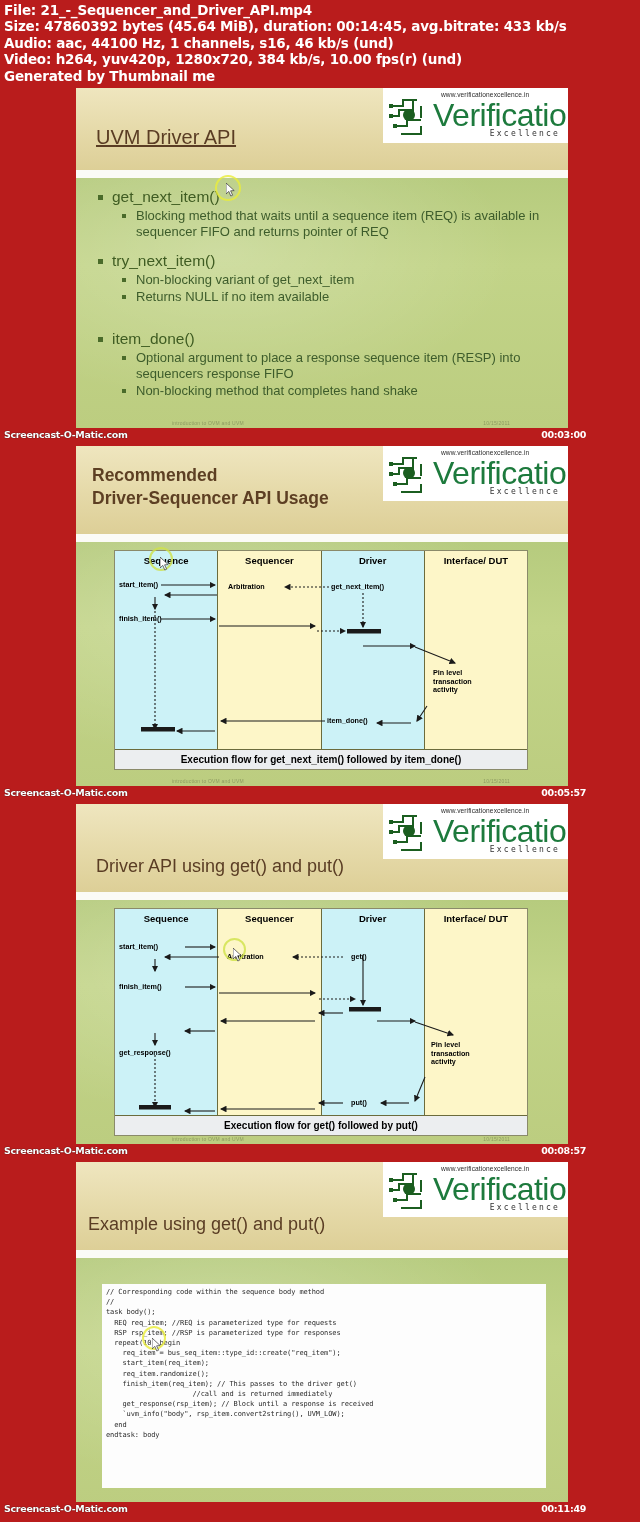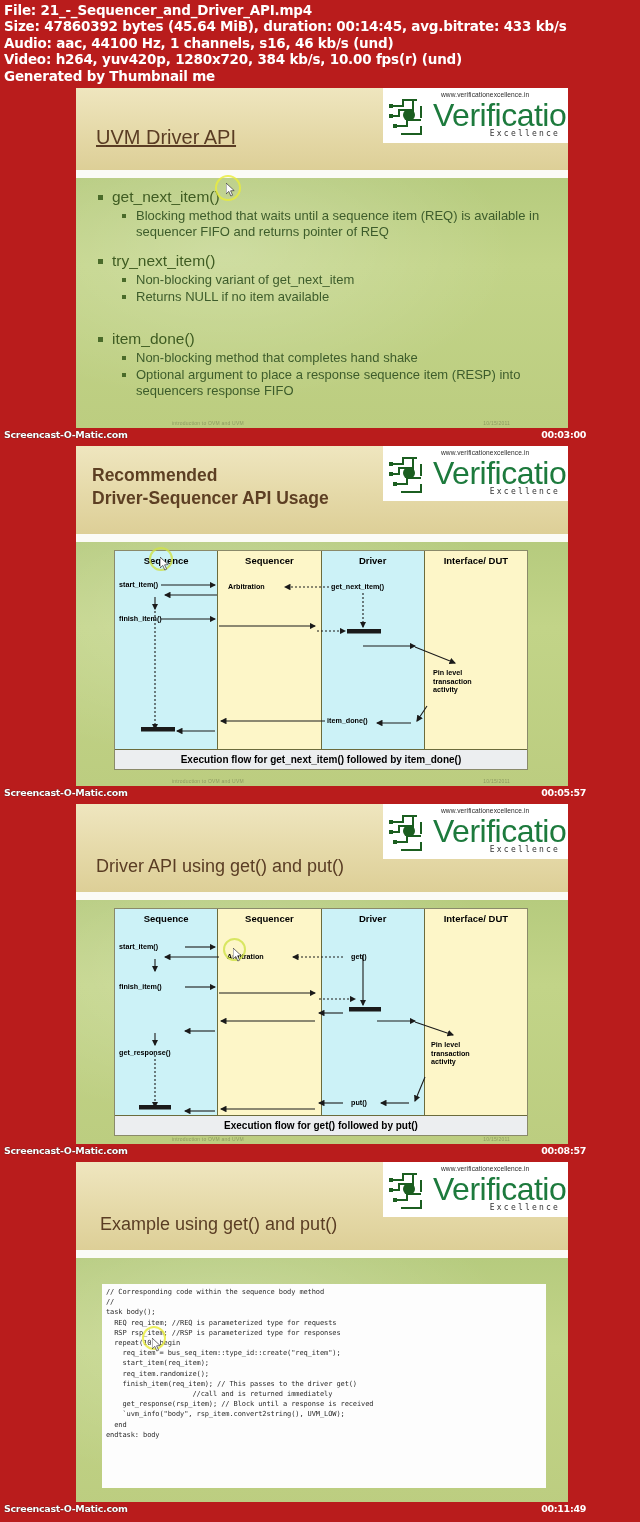--- a/index.html
+++ b/index.html
@@ -49,21 +49,21 @@
   .sl-title {
     position: absolute;
     color: #5a3d24;
     font-family: "Liberation Sans", sans-serif;
     font-weight: 400;
     letter-spacing: 0px;
   }
   .slide-1 .sl-title { left: 20px; top: 38px; font-size: 20px; text-decoration: underline; }
   .slide-2 .sl-title { left: 16px; top: 18px; font-size: 17.5px; font-weight: 700; line-height: 23px; color:#5d3f23;}
   .slide-3 .sl-title { left: 20px; top: 52px; font-size: 18px; }
-  .slide-4 .sl-title { left: 24px; top: 52px; font-size: 18px; }
+  .slide-4 .sl-title { left: 12px; top: 52px; font-size: 18px; }
 
   
   .logo-box {
     position: absolute; right: 0px; top: 0px;
     width: 185px; height: 55px;
     background: #fff;
     overflow: hidden;
   }
   .logo-url {
     position: absolute; left: 58px; top: 3px;
@@ -230,22 +230,22 @@
         <div class="b1">get_next_item()</div>
         <div class="b2">Blocking method that  waits until  a  sequence item (REQ) is available in sequencer FIFO  and returns  pointer of REQ</div>
       </div>
       <div class="bl" style="top:74px;">
         <div class="b1">try_next_item()</div>
         <div class="b2">Non-blocking variant  of get_next_item</div>
         <div class="b2">Returns NULL if no item available</div>
       </div>
       <div class="bl" style="top:152px;">
         <div class="b1">item_done()</div>
+        <div class="b2">Optional argument to  place a response sequence item (RESP) into sequencers  response FIFO</div>
         <div class="b2">Non-blocking method that completes hand shake</div>
-        <div class="b2">Optional argument to  place a response sequence item (RESP) into sequencers  response FIFO</div>
       </div>
       <div class="sl-foot-l">introduction to OVM and UVM</div>
       <div class="sl-foot-r">10/15/2011</div>
 
       <div class="hl-ring" style="left:139px; top:-3px;"></div>
       <svg class="cursor" style="left:150px; top:5px;" viewBox="0 0 10 14">
         <polygon points="0,0 0,11 2.8,8.4 4.8,13 6.6,12.2 4.6,7.8 8.2,7.6" fill="#fff" stroke="#333" stroke-width=".7"></polygon>
       </svg>
     </div>
   </div>

